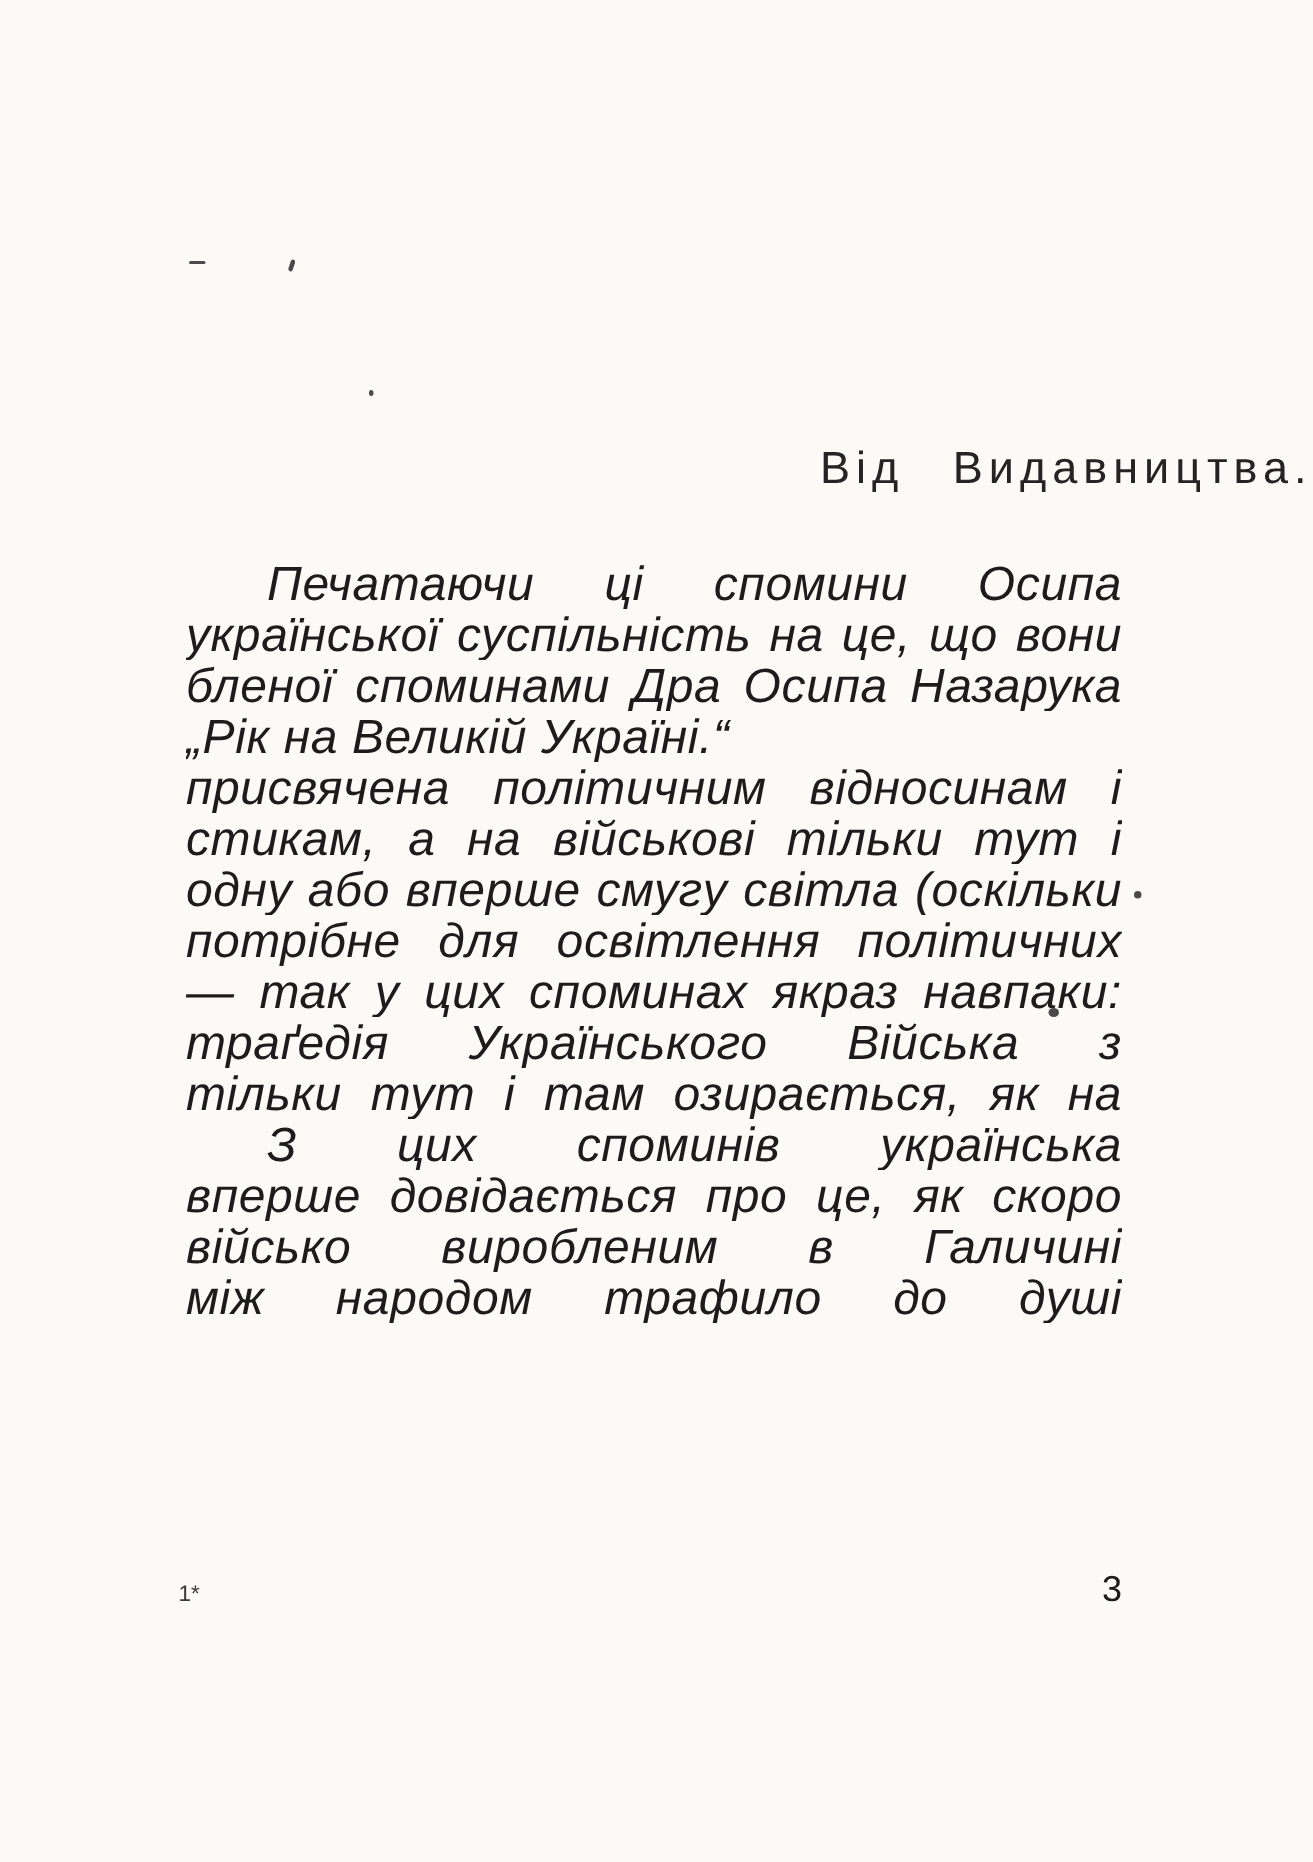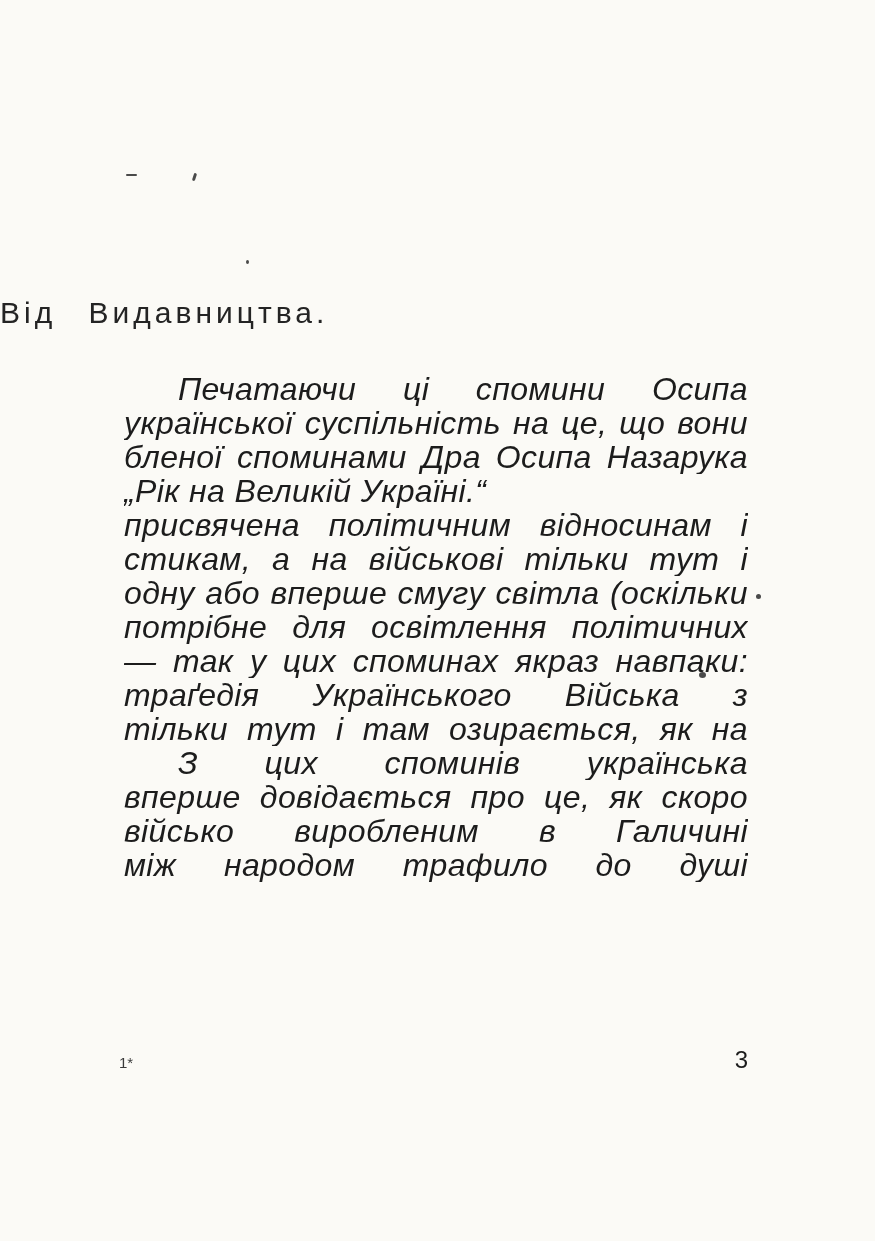--- a/index.html
+++ b/index.html
@@ -14,21 +14,21 @@
   .page {
     position: absolute;
     inset: 0;
     background: #fbfaf6;
   }
   .title {
     position: absolute;
     top: 296px;
     left: 0;
     width: 100%;
-    text-align: left;
+    text-align: right;
     font-size: 30px;
     font-weight: 500;
     letter-spacing: 4px;
     word-spacing: 20px;
     color: #242424;
   }
   .textblock {
     position: absolute;
     top: 372px;
     left: 124px;

